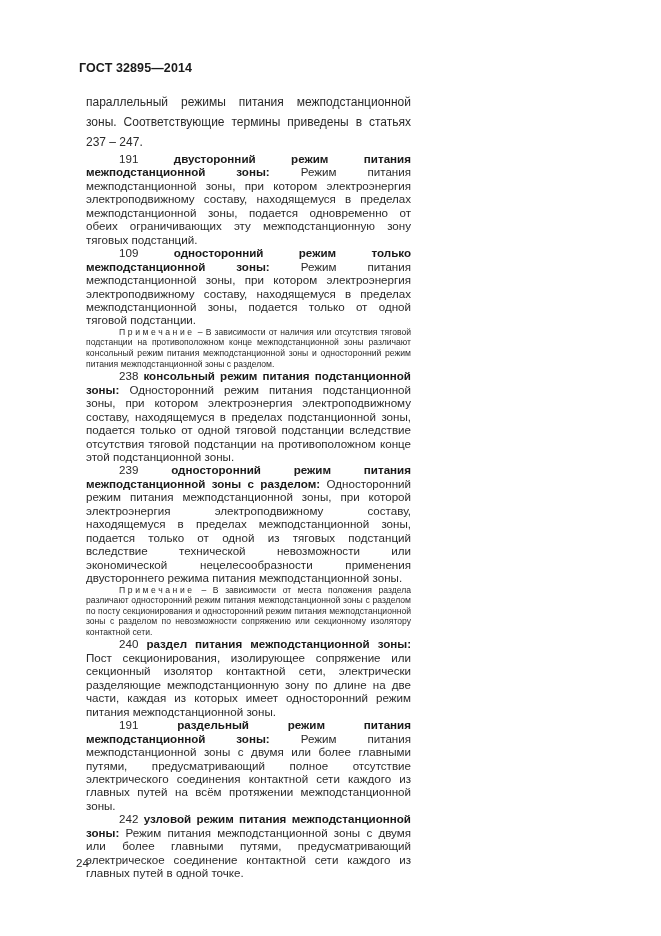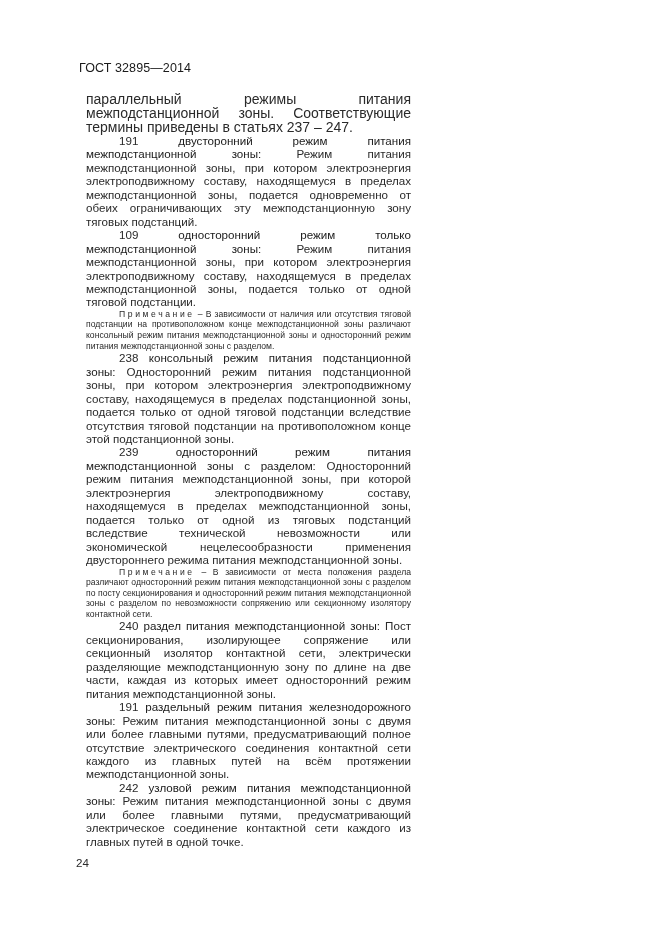--- a/index.html
+++ b/index.html
@@ -1,25 +1,25 @@
 <!DOCTYPE html>
 <html><head>
 <meta charset="utf-8">
 <style>
   html, body { margin: 0; padding: 0; background: #ffffff; }
   body { width: 661px; height: 936px; position: relative; overflow: hidden;
          font-family: "Liberation Sans", sans-serif; color: #2a2a2a; }
-  .header { position: absolute; left: 79px; top: 61px; font-size: 12.5px; font-weight: normal; color: #1a1a1a; letter-spacing: 0.1px; }
+  .header { position: absolute; left: 79px; top: 61px; font-size: 12.5px; font-weight: bold; color: #1a1a1a; letter-spacing: 0.1px; }
   .col { position: absolute; left: 86px; top: 92px; width: 325px; }
   p { margin: 0; text-align: justify; }
-  .small { font-size: 14px; line-height: 14px; }
+  .small { font-size: 12px; line-height: 20px; }
   .note { font-size: 8.6px; line-height: 10.6px; }
   .big { font-size: 11.6px; line-height: 13.45px; }
   .ind { text-indent: 33px; }
-  .term { font-weight: normal; color: #1a1a1a; }
+  .term { font-weight: bold; color: #1a1a1a; }
   .spaced { letter-spacing: 2.6px; }
   .pgnum { position: absolute; left: 76px; top: 856px; font-size: 11.6px; color: #2a2a2a; }
 </style>
 </head>
 <body>
 
 <div class="header">ГОСТ 32895—2014</div>
 
 <div class="col">
   <p class="small">параллельный режимы питания межподстанционной зоны. Соответствующие термины приведены в статьях 237 – 247.</p>
@@ -31,18 +31,18 @@
   <p class="note ind"><span class="spaced">Примечание</span><span> – В зависимости от наличия или отсутствия тяговой подстанции на противоположном конце межподстанционной зоны различают консольный режим питания межподстанционной зоны и односторонний режим питания межподстанционной зоны с разделом.</span></p>
 
   <p class="big ind"><span>238</span> <span class="term">консольный режим питания подстанционной зоны:</span><span> Односторонний режим питания подстанционной зоны, при котором электроэнергия электроподвижному составу, находящемуся в пределах подстанционной зоны, подается только от одной тяговой подстанции вследствие отсутствия тяговой подстанции на противоположном конце этой подстанционной зоны.</span></p>
 
   <p class="big ind"><span>239</span> <span class="term">односторонний режим питания межподстанционной зоны с разделом:</span><span> Односторонний режим питания межподстанционной зоны, при которой электроэнергия электроподвижному составу, находящемуся в пределах межподстанционной зоны, подается только от одной из тяговых подстанций вследствие технической невозможности или экономической нецелесообразности применения двустороннего режима питания межподстанционной зоны.</span></p>
 
   <p class="note ind"><span class="spaced">Примечание</span><span> – В зависимости от места положения раздела различают односторонний режим питания межподстанционной зоны с разделом по посту секционирования и односторонний режим питания межподстанционной зоны с разделом по невозможности сопряжению или секционному изолятору контактной сети.</span></p>
 
   <p class="big ind"><span>240</span> <span class="term">раздел питания межподстанционной зоны:</span><span> Пост секционирования, изолирующее сопряжение или секционный изолятор контактной сети, электрически разделяющие межподстанционную зону по длине на две части, каждая из которых имеет односторонний режим питания межподстанционной зоны.</span></p>
 
-  <p class="big ind"><span>191</span> <span class="term">раздельный режим питания железнодорожного зоны:</span><span> Режим питания межподстанционной зоны с двумя или более главными путями, предусматривающий полное отсутствие электрического соединения контактной сети каждого из главных путей на всём протяжении межподстанционной зоны.</span></p>
+  <p class="big ind"><span>191</span> <span class="term">раздельный режим питания межподстанционной зоны:</span><span> Режим питания межподстанционной зоны с двумя или более главными путями, предусматривающий полное отсутствие электрического соединения контактной сети каждого из главных путей на всём протяжении межподстанционной зоны.</span></p>
 
   <p class="big ind"><span>242</span> <span class="term">узловой режим питания межподстанционной зоны:</span><span> Режим питания межподстанционной зоны с двумя или более главными путями, предусматривающий электрическое соединение контактной сети каждого из главных путей в одной точке.</span></p>
 </div>
 
 <div class="pgnum">24</div>
 
 </body></html>

